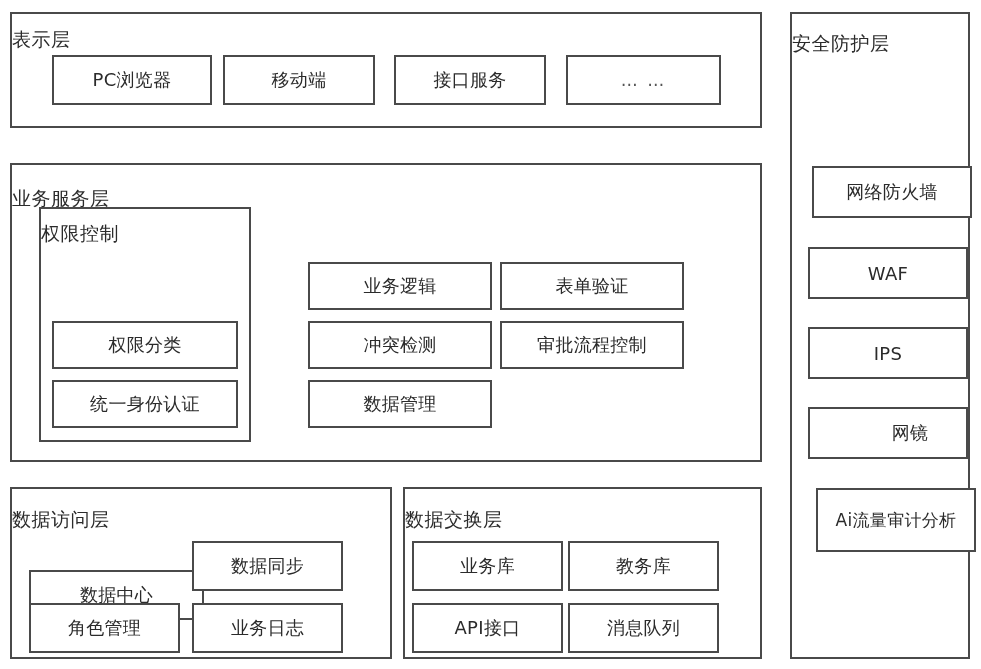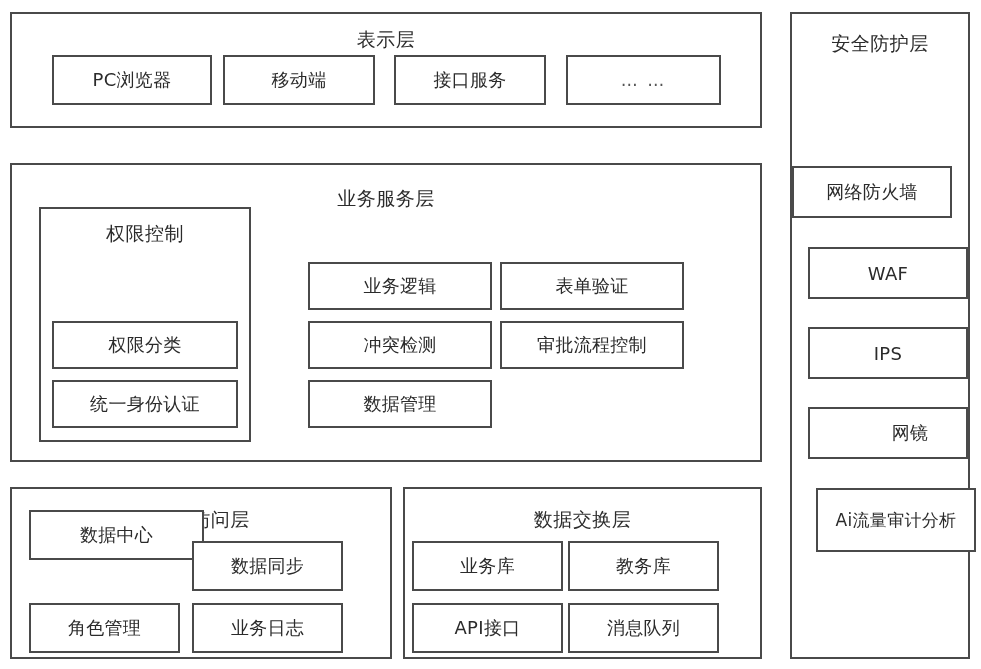--- a/index.html
+++ b/index.html
@@ -21,21 +21,21 @@
   .panel {
     position: absolute;
     box-sizing: border-box;
     border: 2px solid #4a4a4a;
     background: #ffffff;
   }
   .panel-title {
     position: absolute;
     left: 0;
     right: 0;
-    text-align: center;
+    text-align: left;
     color: #2b2b2b;
     font-size: 19px;
     line-height: 22px;
     letter-spacing: 0.5px;
     white-space: nowrap;
   }
   .node {
     position: absolute;
     box-sizing: border-box;
     border: 2px solid #4a4a4a;
@@ -88,35 +88,35 @@
 
   <div class="node" style="left:308px; top:262px; width:184px; height:48px;">业务逻辑</div>
   <div class="node" style="left:500px; top:262px; width:184px; height:48px;">表单验证</div>
   <div class="node" style="left:500px; top:321px; width:184px; height:48px;">审批流程控制</div>
   <div class="node" style="left:308px; top:321px; width:184px; height:48px;">冲突检测</div>
   <div class="node" style="left:308px; top:380px; width:184px; height:48px;">数据管理</div>
 
   <div class="panel" style="left:10px; top:487px; width:382px; height:172px;">
     <div class="panel-title" style="top:19px;">数据访问层</div>
   </div>
-  <div class="node" style="left:29px; top:510px; width:175px; height:50px;text-align:center;">数据中心</div>
+  <div class="node" style="left:29px; top:570px; width:175px; height:50px;text-align:center;">数据中心</div>
   <div class="node" style="left:192px; top:541px; width:151px; height:50px;">数据同步</div>
   <div class="node" style="left:29px; top:603px; width:151px; height:50px;">角色管理</div>
   <div class="node" style="left:192px; top:603px; width:151px; height:50px;">业务日志</div>
 
   <div class="panel" style="left:403px; top:487px; width:359px; height:172px;">
     <div class="panel-title" style="top:19px;">数据交换层</div>
   </div>
   <div class="node" style="left:412px; top:541px; width:151px; height:50px;">业务库</div>
   <div class="node" style="left:568px; top:541px; width:151px; height:50px;">教务库</div>
   <div class="node" style="left:412px; top:603px; width:151px; height:50px;">API接口</div>
   <div class="node" style="left:568px; top:603px; width:151px; height:50px;">消息队列</div>
 
   <div class="panel" style="left:790px; top:12px; width:180px; height:647px;">
     <div class="panel-title" style="top:18px;">安全防护层</div>
   </div>
-  <div class="node" style="left:792px; top:166px; width:160px; height:52px;">网络防火墙</div>
+  <div class="node" style="left:812px; top:166px; width:160px; height:52px;">网络防火墙</div>
   <div class="node" style="left:808px; top:247px; width:160px; height:52px;">WAF</div>
   <div class="node" style="left:808px; top:327px; width:160px; height:52px;">IPS</div>
   <div class="node" style="left:808px; top:407px; width:160px; height:52px;padding-left:44px;">网镜</div>
   <div class="node small" style="left:816px; top:488px; width:160px; height:64px;">Ai流量审计分析</div>
 
 </div>
 
 </body></html>

